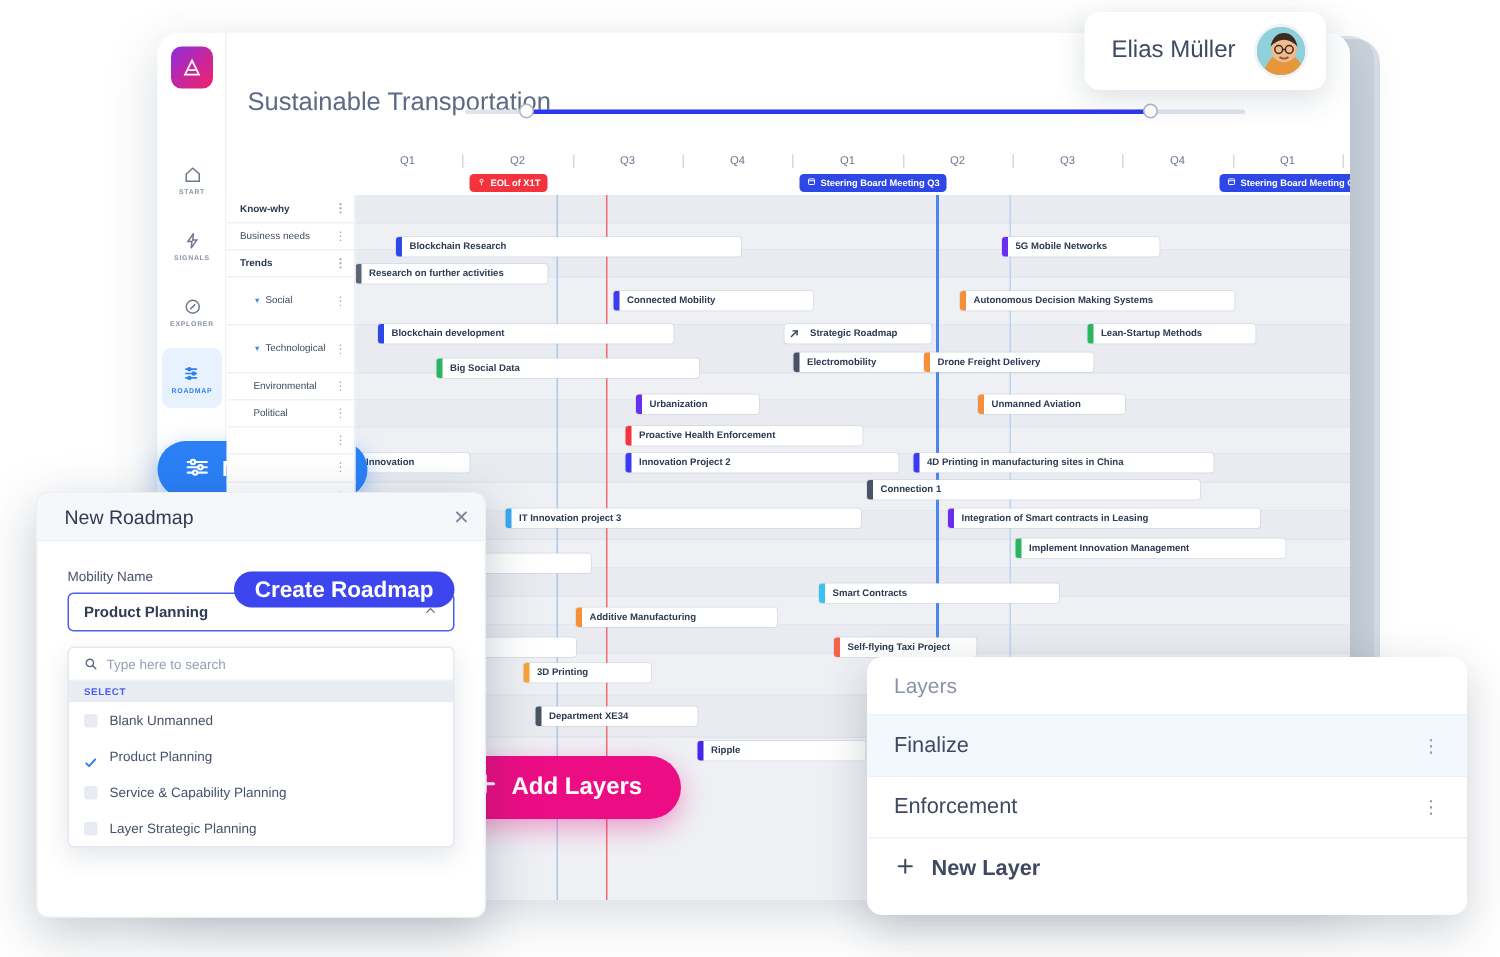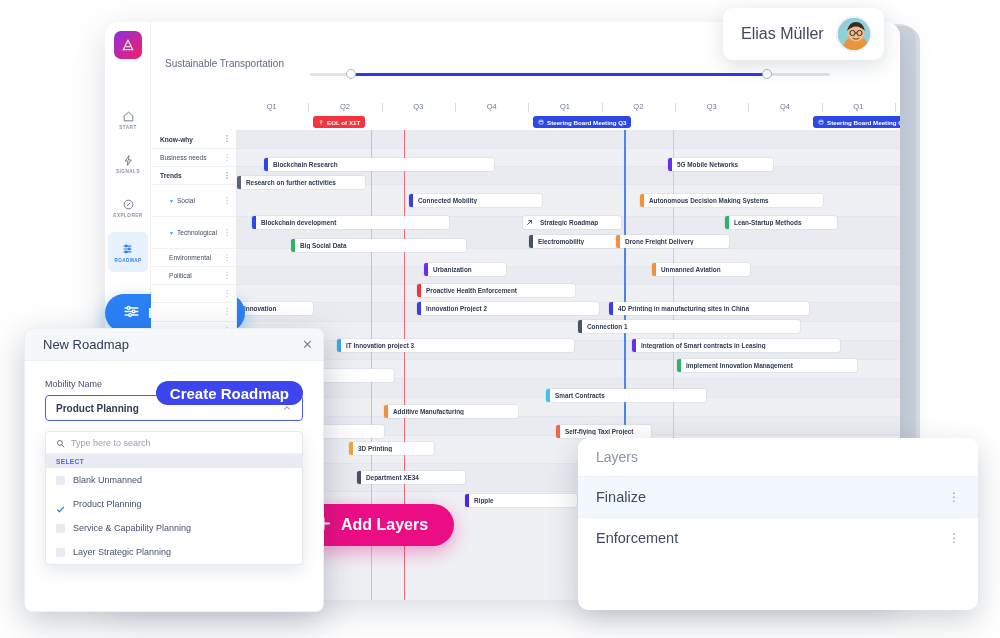--- a/index.html
+++ b/index.html
@@ -47,21 +47,21 @@
   .rail-item .ri-lbl {
     font-size: 4.6px; letter-spacing: .5px; color: #8a94a6; font-weight: 700;
   }
   .rail-item.active { background: #e8f2fe; }
   .rail-item.active .ri-lbl { color: #2f80f0; }
   .rail-item svg { display: block; }
 
   
   .rm-title {
     position: absolute; left: 60px; top: 36px;
-    font-size: 10px; color: #5c6a84; font-weight: 400;
+    font-size: 17px; color: #5c6a84; font-weight: 400;
   }
   .zoombar { position: absolute; left: 205px; top: 46px; width: 520px; height: 12px; }
   .zoombar .track {
     position: absolute; top: 4.5px; left: 0; width: 100%; height: 3px;
     background: #dfe4ec; border-radius: 2px;
   }
   .zoombar .fill {
     position: absolute; top: 4.5px; left: 8%; width: 80%; height: 3px;
     background: #2e37f0; border-radius: 2px;
   }
@@ -691,15 +691,23 @@
     <div>
         <div class="lay-row sel">
           <span class="lname">Finalize</span>
           <span class="kebab">⋮</span>
         </div>
         <div class="lay-row">
           <span class="lname">Enforcement</span>
           <span class="kebab">⋮</span>
         </div>
       </div>
+    <div class="lay-new">
+      <span>
+        <svg width="15" height="15" viewBox="0 0 24 24" fill="none" stroke="#3f4a60" stroke-width="2.2" stroke-linecap="round">
+          <path d="M12 5 v14M5 12 h14"></path>
+        </svg>
+      </span>
+      <span>New Layer</span>
+    </div>
   </div>
 
 </div>
 
 </body></html>

